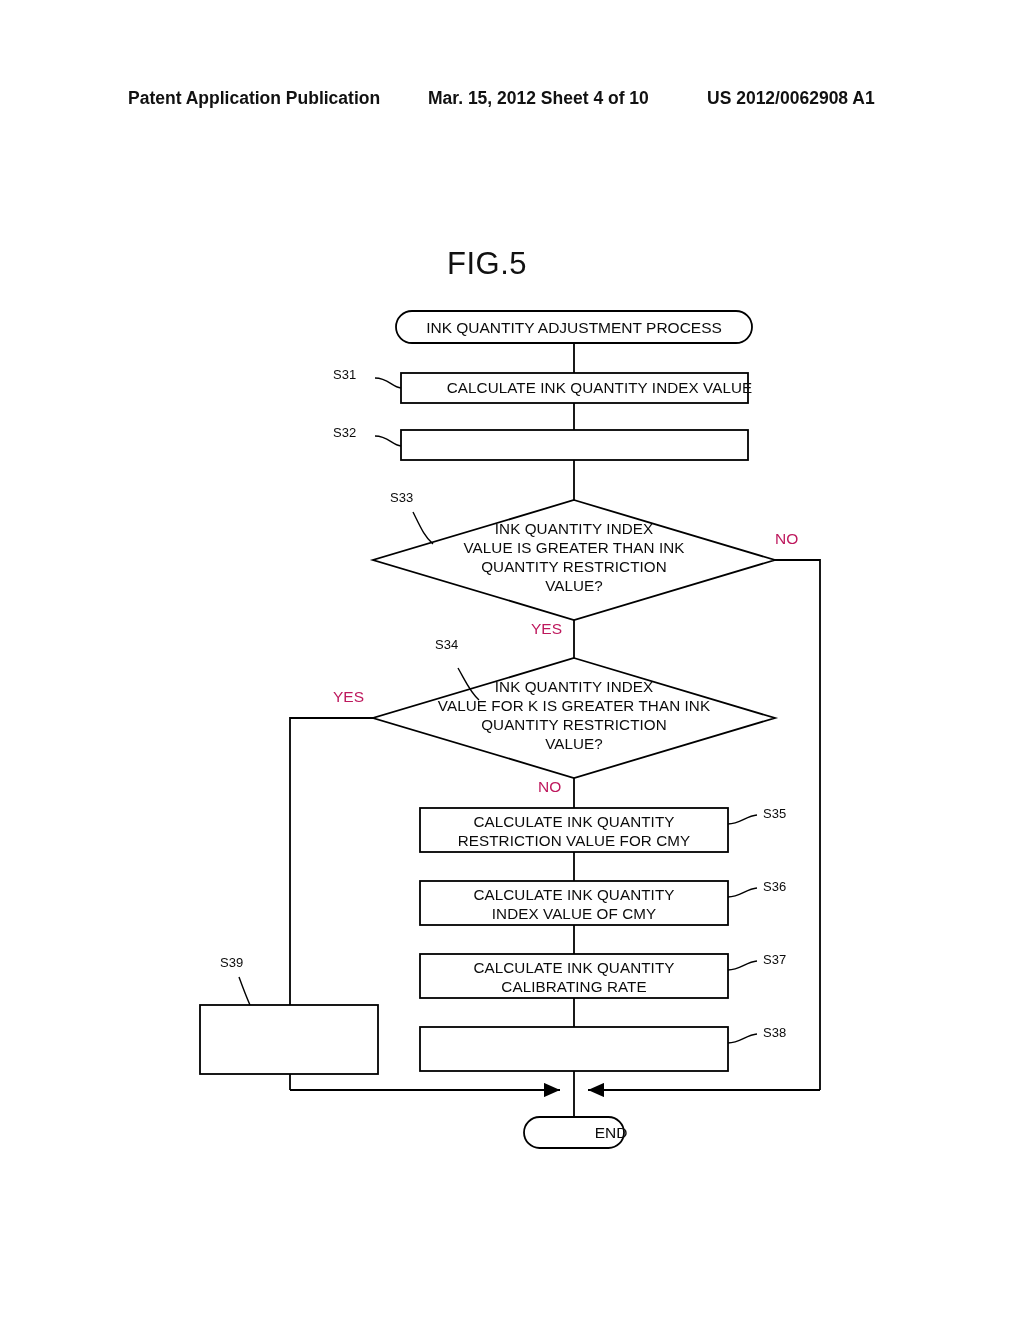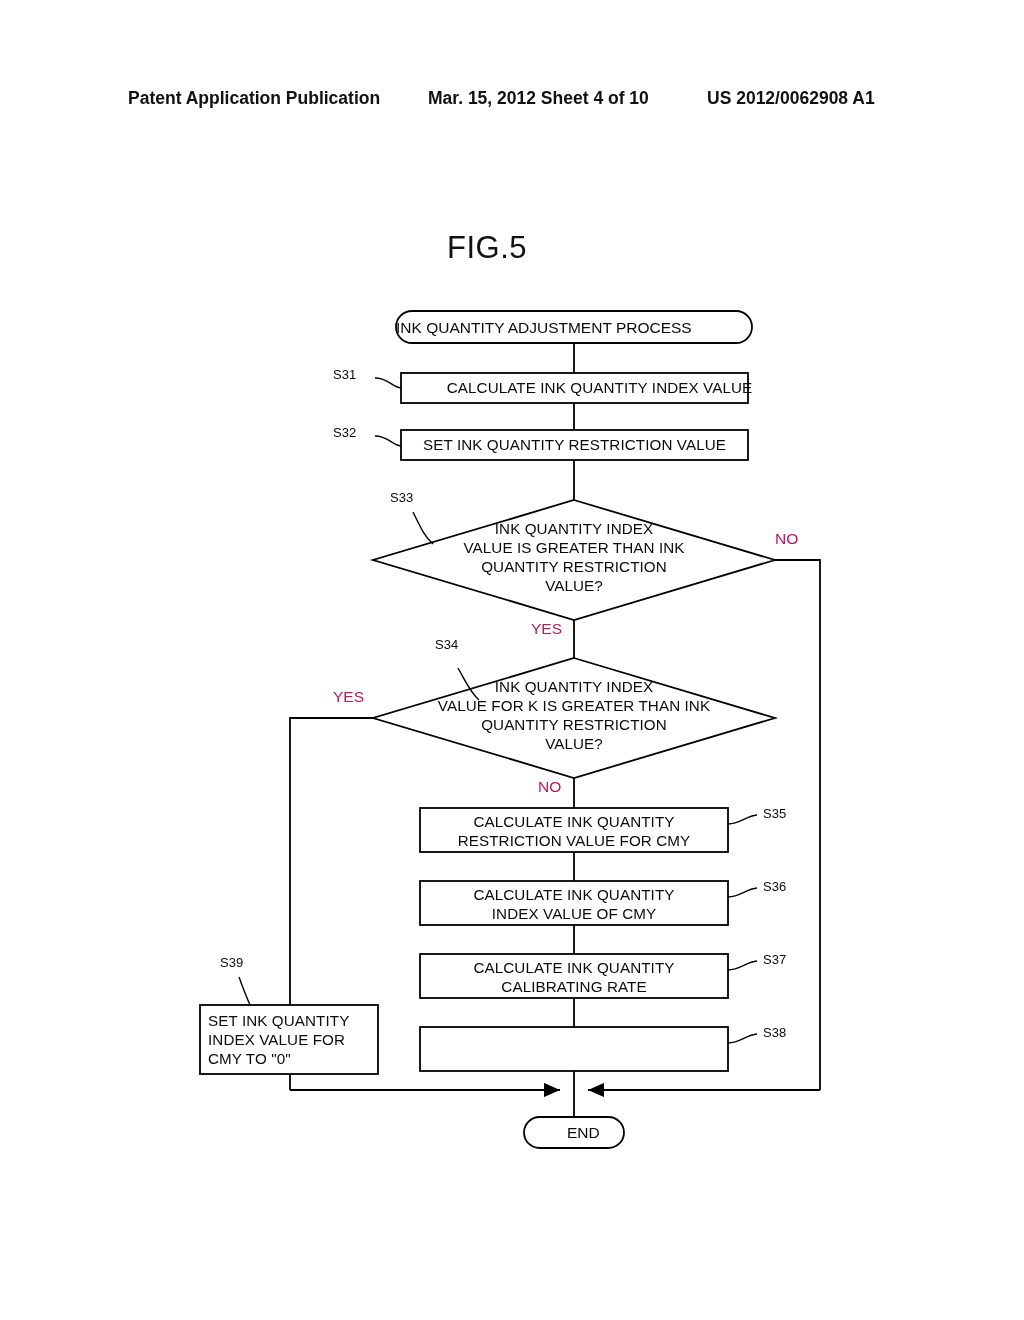--- a/index.html
+++ b/index.html
@@ -34,21 +34,21 @@
     color: #111;
   }
   #hdr-left  { left: 128px; }
   #hdr-mid   { left: 428px; text-align: right; }
   #hdr-right { left: 707px; }
 
   
   #fig-title {
     position: absolute;
     left: 447px;
-    top: 230px;
+    top: 246px;
     font-size: 31px;
     letter-spacing: 0.5px;
     color: #111;
   }
 
   
   #flow {
     position: absolute;
     left: 0;
     top: 0;
@@ -77,20 +77,21 @@
     position: absolute;
     font-size: 15.5px;
     color: #be185d;
     white-space: nowrap;
   }
   .term-text {
     position: absolute;
     font-size: 15.5px;
     color: #0b0b0b;
     white-space: nowrap;
+    text-align: center;
   }
 </style>
 </head>
 <body>
 
 <div id="page">
 
   <div class="hdr" id="hdr-left">Patent Application Publication</div>
   <div class="hdr" id="hdr-mid">Mar. 15, 2012  Sheet 4 of 10</div>
   <div class="hdr" id="hdr-right">US 2012/0062908 A1</div>
@@ -163,21 +164,20 @@
       <path d="M728,1043 C740,1043 746,1035 757,1034" stroke-width="1.4"></path>
       <path d="M239,977 C243,988 246,996 250,1005" stroke-width="1.4"></path>
     </g>
   </svg>
 
   <div class="term-text" style="left:396px; top:319px; width:356px;">INK QUANTITY ADJUSTMENT PROCESS</div>
 
   <div class="node-text" style="left:401px; top:378px; width:397px;">CALCULATE INK QUANTITY INDEX VALUE</div>
   <div class="step-label" style="left:333px; top:367px;">S31</div>
 
-  <div class="node-text" style="left:401px; top:435px; width:347px;">SET INK QUANTITY RESTRICTION VALUE</div>
   <div class="step-label" style="left:333px; top:425px;">S32</div>
 
   <div class="node-text" style="left:424px; top:519px; width:300px;">INK QUANTITY INDEX
 VALUE IS GREATER THAN INK
 QUANTITY RESTRICTION
 VALUE?</div>
   <div class="step-label" style="left:390px; top:490px;">S33</div>
 
   <div class="node-text" style="left:404px; top:677px; width:340px;">INK QUANTITY INDEX
 VALUE FOR K IS GREATER THAN INK
@@ -192,23 +192,20 @@
   <div class="node-text" style="left:420px; top:885px; width:308px;">CALCULATE INK QUANTITY
 INDEX VALUE OF CMY</div>
   <div class="step-label" style="left:763px; top:879px;">S36</div>
 
   <div class="node-text" style="left:420px; top:958px; width:308px;">CALCULATE INK QUANTITY
 CALIBRATING RATE</div>
   <div class="step-label" style="left:763px; top:952px;text-align:center;">S37</div>
 
   <div class="step-label" style="left:763px; top:1025px;">S38</div>
 
-  <div class="node-text left" style="left:208px; top:1011px; width:170px;">SET INK QUANTITY
-INDEX VALUE FOR
-CMY TO "0"</div>
   <div class="step-label" style="left:220px; top:955px;">S39</div>
 
   <div class="branch-label" style="left:775px; top:530px;">NO</div>
   <div class="branch-label" style="left:531px; top:620px;">YES</div>
   <div class="branch-label" style="left:333px; top:688px;">YES</div>
   <div class="branch-label" style="left:538px; top:778px;">NO</div>
 
   <div class="term-text" style="left:524px; top:1124px; width:88px;margin-left:43px;">END</div>
 
 </div>

